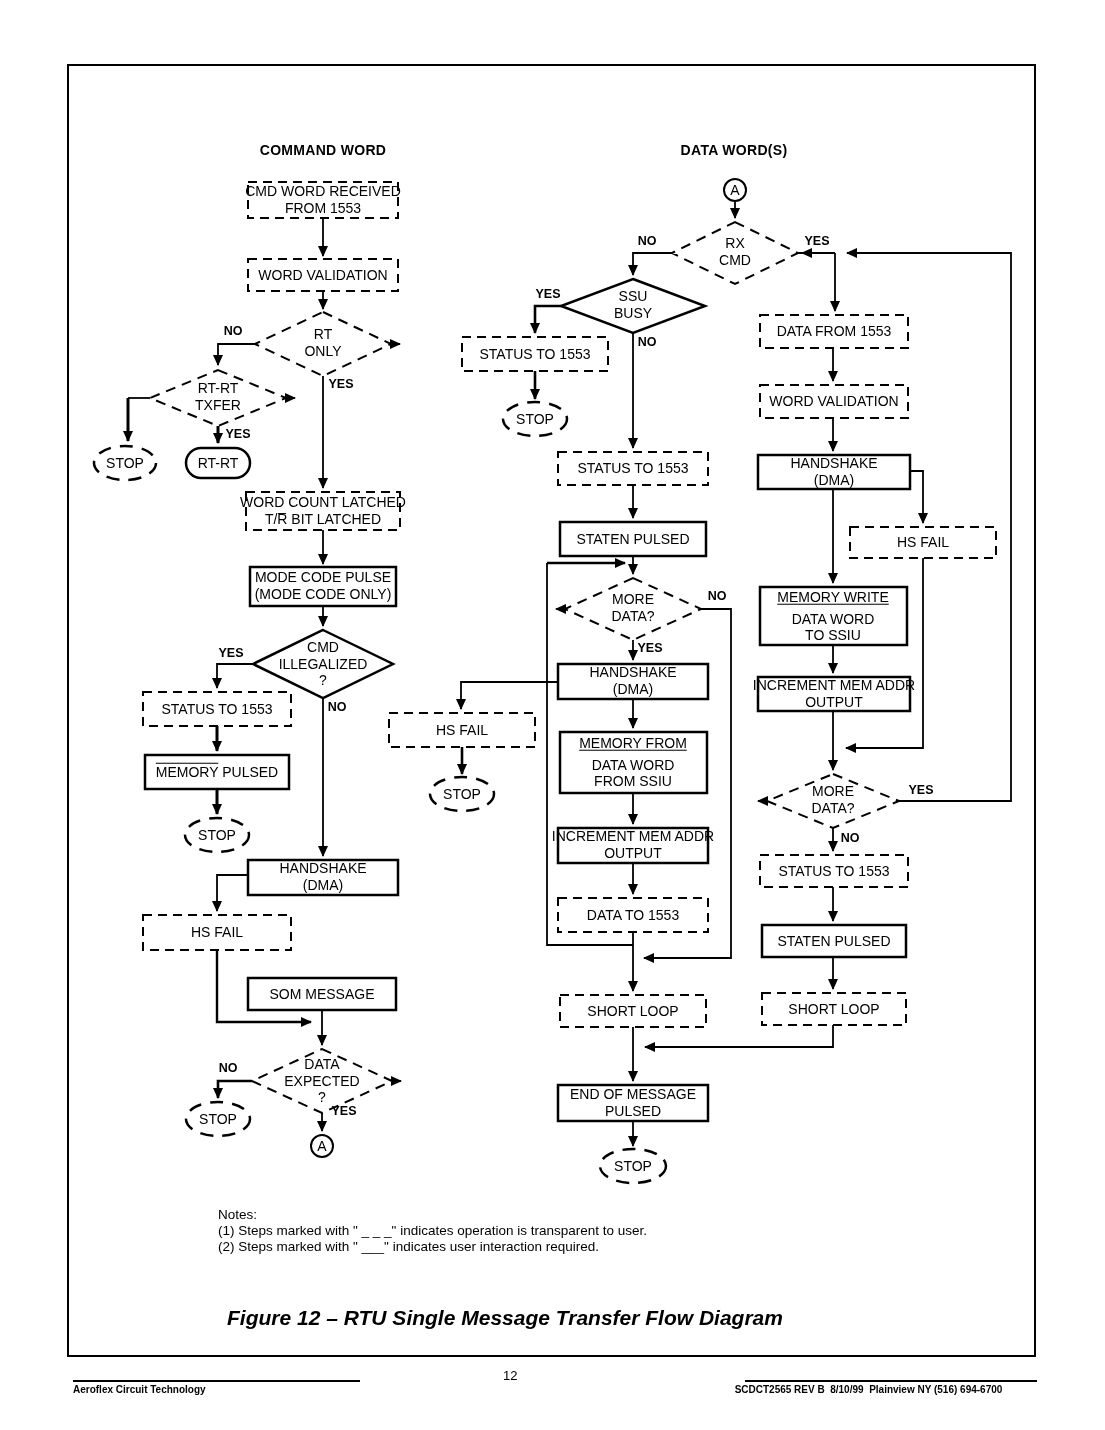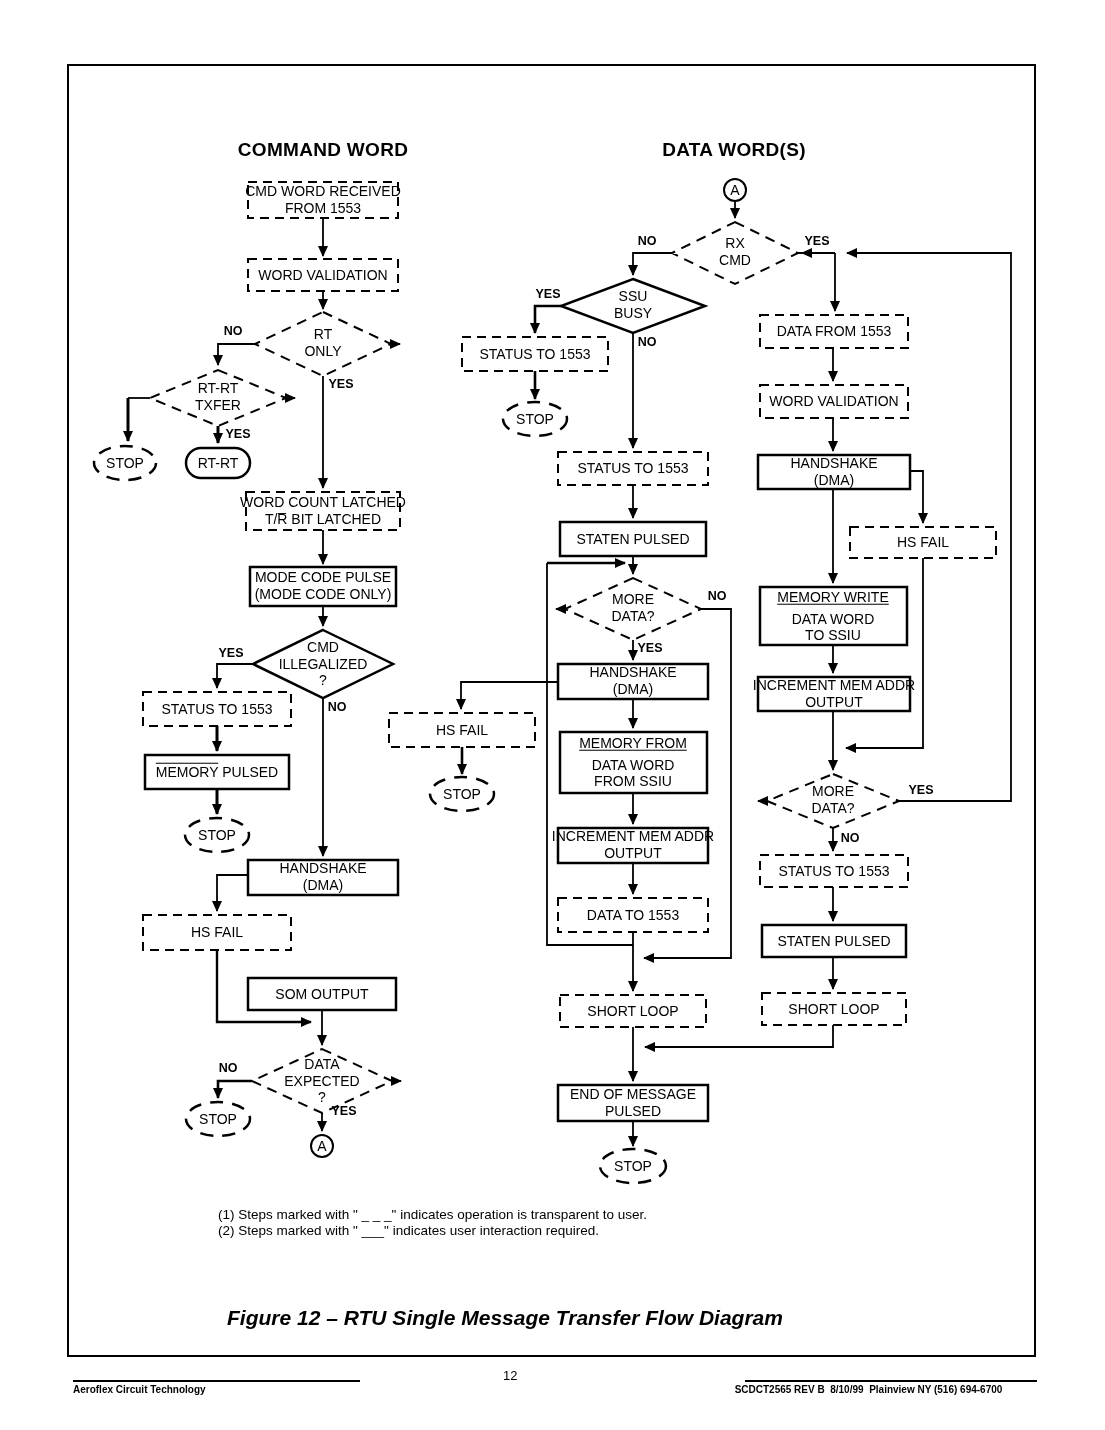--- a/index.html
+++ b/index.html
@@ -3,21 +3,21 @@
 <meta charset="utf-8">
 <style>
   html,body{margin:0;padding:0;background:#fff;}
   .page{position:relative;width:1105px;height:1430px;background:#fff;overflow:hidden;
         font-family:"Liberation Sans",sans-serif;color:#000;}
   .frame{position:absolute;left:67px;top:64px;width:969px;height:1293px;
          border:2.5px solid #000;box-sizing:border-box;}
   svg.layer{position:absolute;left:0;top:0;}
   .lbl{position:absolute;transform:translate(-50%,-50%);text-align:center;
        font-weight:normal;font-size:14px;line-height:1.18;white-space:pre-line;}
-  .hdr{position:absolute;transform:translate(-50%,-50%);font-weight:bold;font-size:19px;letter-spacing:.3px;}
+  .hdr{position:absolute;transform:translate(-50%,-50%);font-weight:bold;font-size:14px;letter-spacing:.3px;}
   .yn{position:absolute;transform:translate(-50%,-50%);font-weight:bold;font-size:12.5px;}
   .ovl{text-decoration:overline;}
   .comp{display:flex;flex-direction:column;gap:5px;align-items:center;}
   .mr-title{text-decoration:underline;text-underline-offset:2px;}
   .notes{position:absolute;left:218px;top:1208px;width:560px;font-size:13.5px;line-height:1.1;}
   .notes div{margin-bottom:1px;}
   .caption{position:absolute;left:0;top:1306px;width:1010px;text-align:center;
            font-weight:bold;font-style:italic;font-size:21px;}
   .pagenum{position:absolute;left:503px;top:1368px;width:90px;text-align:left;font-size:13px;}
   .f-rule{position:absolute;height:2px;background:#000;top:1380px;}
@@ -175,21 +175,21 @@
 (MODE CODE ONLY)</div>
   <div class="lbl" style="left:323px;top:664px">CMD
 ILLEGALIZED
 ?</div>
   <div class="lbl" style="left:217px;top:709px">STATUS TO 1553</div>
   <div class="lbl" style="left:217px;top:772px"><span class="ovl">MEMORY</span><span> PULSED</span></div>
   <div class="lbl" style="left:217px;top:835px">STOP</div>
   <div class="lbl" style="left:323px;top:877px">HANDSHAKE
 (DMA)</div>
   <div class="lbl" style="left:217px;top:932px">HS FAIL</div>
-  <div class="lbl" style="left:322px;top:994px">SOM OUTPUT</div>
+  <div class="lbl" style="left:322px;top:994px">SOM MESSAGE</div>
   <div class="lbl" style="left:322px;top:1081px">DATA
 EXPECTED
 ?</div>
   <div class="lbl" style="left:218px;top:1119px">STOP</div>
   <div class="lbl" style="left:322px;top:1146px">A</div>
 
   <div class="lbl" style="left:735px;top:190px">A</div>
   <div class="lbl" style="left:735px;top:252px">RX
 CMD</div>
   <div class="lbl" style="left:633px;top:305px">SSU
@@ -245,20 +245,21 @@
   <div class="yn" style="left:647px;top:241px">NO</div>
   <div class="yn" style="left:817px;top:241px">YES</div>
   <div class="yn" style="left:548px;top:294px">YES</div>
   <div class="yn" style="left:647px;top:342px">NO</div>
   <div class="yn" style="left:717px;top:596px">NO</div>
   <div class="yn" style="left:650px;top:648px">YES</div>
   <div class="yn" style="left:921px;top:790px">YES</div>
   <div class="yn" style="left:850px;top:838px">NO</div>
 
   <div class="notes">
+    <div>Notes:</div>
     <div>(1) Steps marked with " _ _ _" indicates operation is transparent to user.</div>
     <div>(2) Steps marked with " ___" indicates user interaction required.</div>
   </div>
 
   <div class="caption">Figure 12 – RTU Single Message Transfer Flow Diagram</div>
 
   <div class="pagenum">12</div>
   <div class="f-rule" style="left:73px;width:287px"></div>
   <div class="f-text" style="left:73px">Aeroflex Circuit Technology</div>
   <div class="f-rule" style="left:745px;width:292px"></div>

